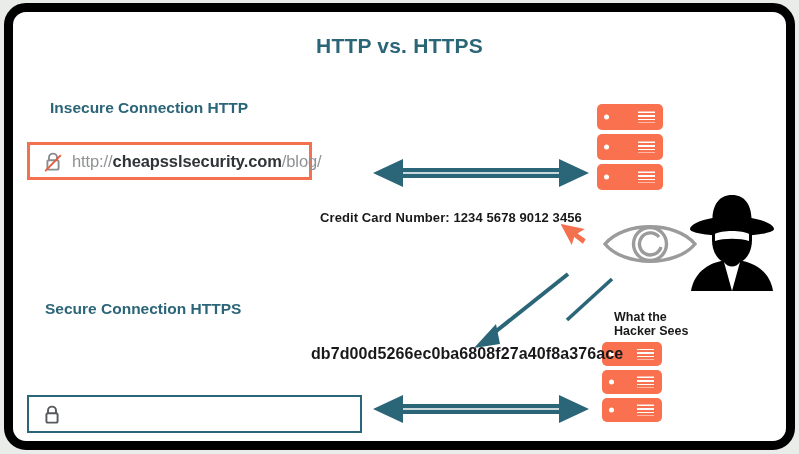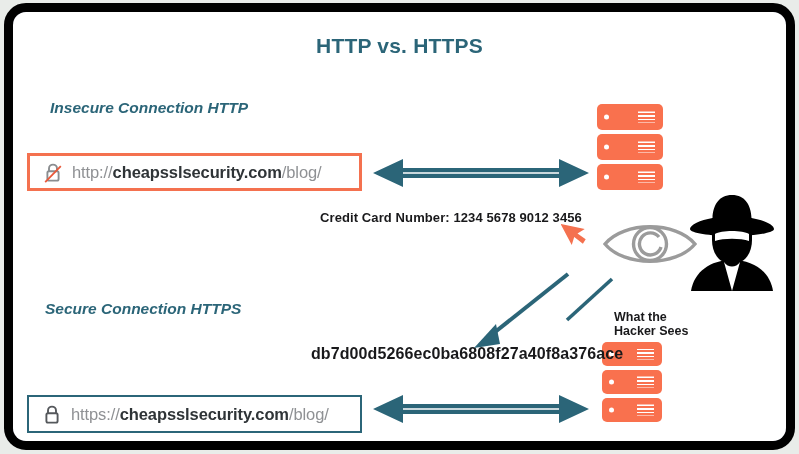--- a/index.html
+++ b/index.html
@@ -48,39 +48,38 @@
     letter-spacing: .2px;
   }
 
   
   .section-heading {
     position: absolute;
     font-size: 15.5px;
     font-weight: bold;
     color: #2b6578;
     white-space: nowrap;
-    font-style: italic;
   }
   #heading-http  { left: 37px; top: 87px; }
   #heading-https { left: 32px; top: 288px; }
 
   
   .url-bar {
     position: absolute;
     box-sizing: border-box;
     height: 38px;
     background: #ffffff;
     display: flex;
     align-items: center;
     padding-left: 10px;
   }
   #url-bar-http {
     left: 14px;
-    top: 141px;
-    width: 335px;
+    top: 130px;
+    width: 285px;
     border: 3px solid #f4714f;
   }
   #url-bar-https {
     left: 14px;
     top: 383px;
     width: 335px;
     border: 2.5px solid #2b6578;
   }
   .lock-wrap {
     width: 26px;
@@ -261,23 +260,20 @@
 
     <div class="section-heading" id="heading-https">Secure Connection HTTPS</div>
 
     <div class="url-bar" id="url-bar-https">
       <span class="lock-wrap">
         <svg width="26" height="26" viewBox="0 0 26 26">
           <path d="M9 12.5 V9.6 a4 4 0 0 1 8 0 V12.5" fill="none" stroke="#55585c" stroke-width="1.9"></path>
           <rect x="7.4" y="12.2" width="11.2" height="9.4" rx="1.6" fill="none" stroke="#55585c" stroke-width="1.9"></rect>
         </svg>
       </span>
-      <span class="url-text">
-        <span>https://</span><b>cheapsslsecurity.com</b><span>/blog/</span>
-      </span>
     </div>
 
     <div class="double-arrow" id="arrow-https">
       <svg width="216" height="30" viewBox="0 0 216 30">
         <path d="M0 15 L30 1 L30 10 L186 10 L186 1 L216 15 L186 29 L186 20 L30 20 L30 29 Z" fill="#2b6578"></path>
         <line x1="30" y1="15" x2="186" y2="15" stroke="#ffffff" stroke-width="1.4"></line>
       </svg>
     </div>
 
     <div class="server-stack" id="server-stack-bottom">

